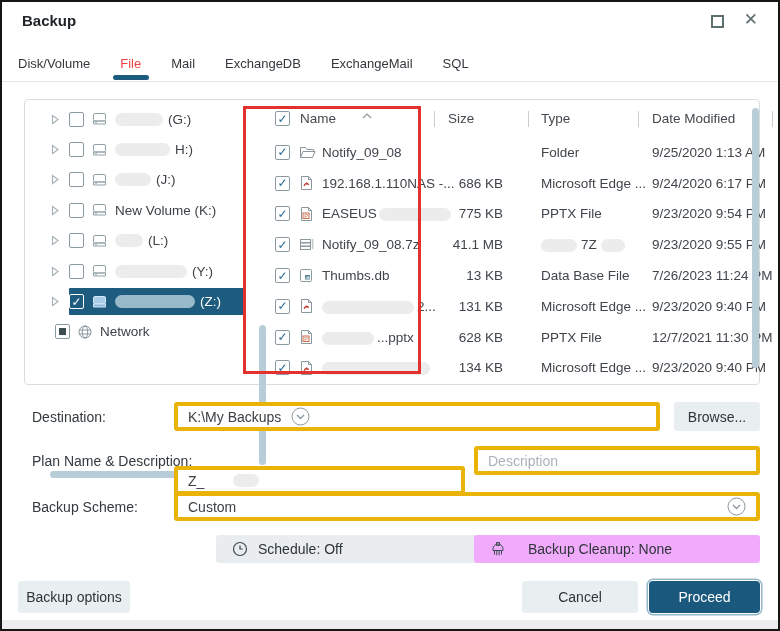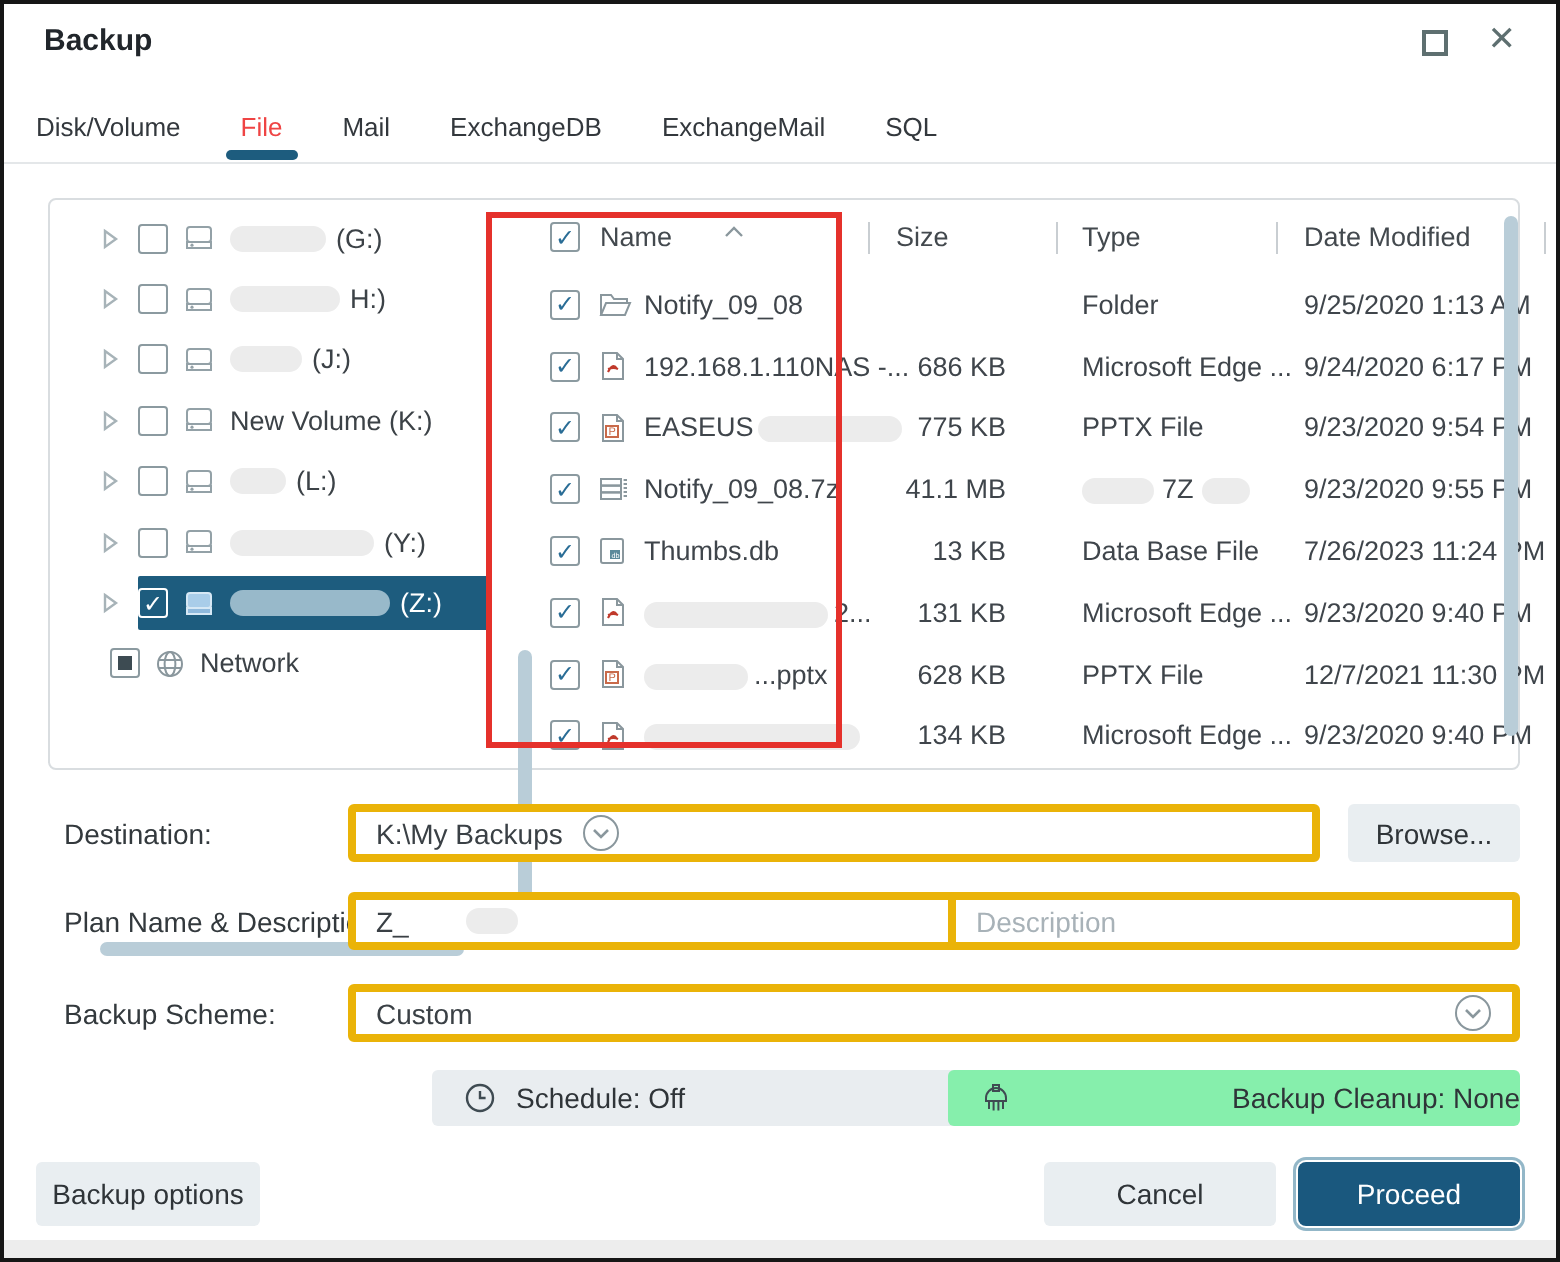--- a/index.html
+++ b/index.html
@@ -70,25 +70,25 @@
   
   .flabel { left:30px; font-size:14px; color:#33393d; }
   .input { border:4px solid #eab308; border-radius:3px; background:#fff; height:29px;
            display:flex; align-items:center; font-size:14px; color:#3a4045; padding:0 10px; }
   .dest-input { left:172px; top:400px; width:486px; }
   .dest-free { margin-left:auto; color:#474d52; }
   .chev { margin-left:10px; display:flex; flex:0 0 auto; }
   .btn { background:#e9eef1; border-radius:3px; display:flex; align-items:center; justify-content:center;
          font-size:14px; color:#2f3438; }
   .browse-btn { left:672px; top:400px; width:86px; height:29px; }
-  .plan-input { left:172px; top:444px; width:313px;gap:27px; }
+  .plan-input { left:172px; top:464px; width:291px;gap:27px; }
   .desc-input { left:472px; top:444px; width:286px; color:#a8b2b8; }
   .scheme-select { left:172px; top:490px; width:586px; }
   .sched-btn { left:172px; top:533px; width:286px; height:28px; justify-content:flex-start; padding-left:16px; gap:10px; background:#e9edf0;margin-left:42px;}
-  .clean-btn { left:472px; top:533px; width:286px; height:28px; justify-content:space-between; padding-left:16px; gap:22px; background:#86efac;}
+  .clean-btn { left:472px; top:533px; width:286px; height:28px; justify-content:flex-start; padding-left:16px; gap:22px; background:#f0abfc;}
   .opt-btn   { left:16px;  top:579px; width:112px; height:32px; }
   .cancel-btn{ left:520px; top:579px; width:116px; height:32px; }
   .proceed-btn { left:647px; top:579px; width:111px; height:32px; background:#1a587e; color:#fff;
                  border-radius:4px; box-shadow:0 0 0 1px #ffffff, 0 0 0 2.5px #93b7c8; }
   .footer-strip { left:0; right:0; bottom:0; height:9px; background:#ededed; }
 </style>
 </head>
 <body>
 
 <div class="abs win-title">Backup</div>

